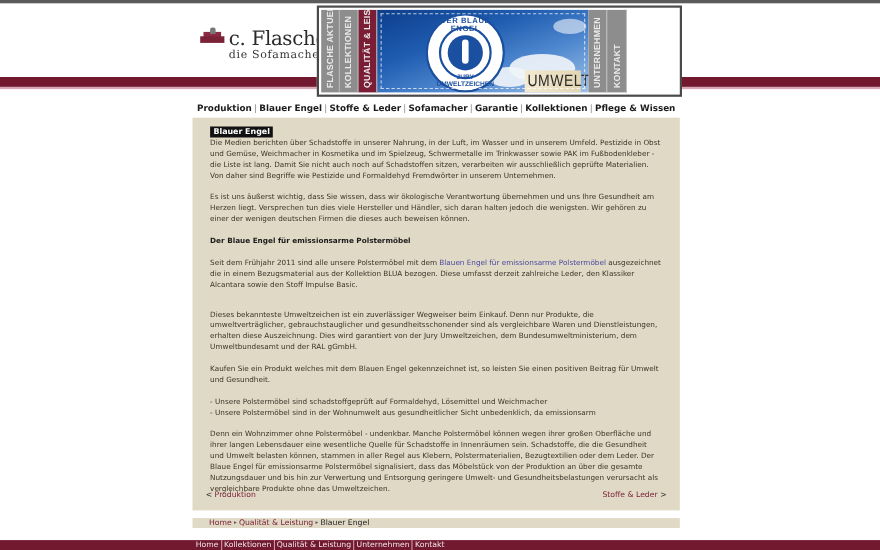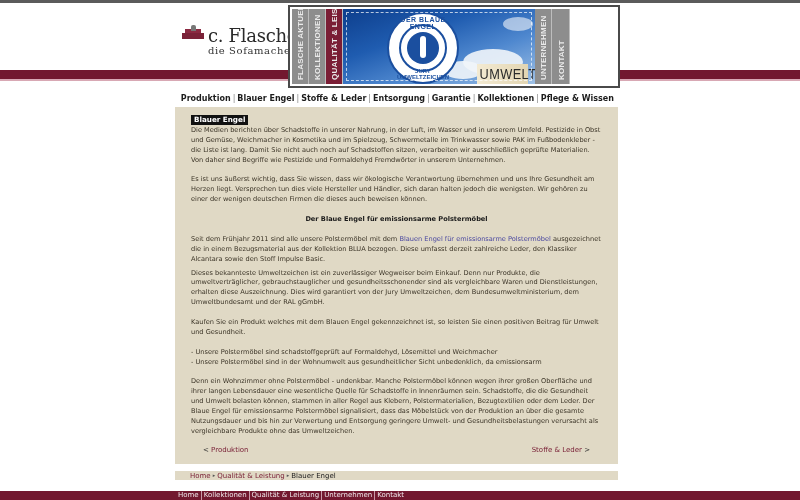--- a/index.html
+++ b/index.html
@@ -41,24 +41,24 @@
 
   
   .subnav { position: absolute; right: 184px; top: 94px; font-family: "DejaVu Sans", sans-serif; font-size: 8px; font-weight: bold; color: #1c1c1c; white-space: nowrap; display: flex; }
   .subnav a { color: #1c1c1c; text-decoration: none; padding: 0 2px; }
   .subnav .sep { color: #888; padding: 0 0; font-weight: normal; }
 
   
   .content { position: absolute; left: 175px; top: 107px; width: 443px; height: 357px; background: #e0d9c5; padding: 8px 16px 0 16px; font-family: "DejaVu Sans", sans-serif; font-size: 6.6px; line-height: 9.9px; color: #3b3427; }
   .content-title { display: inline-block; background: #111111; color: #ffffff; font-weight: bold; font-size: 7.2px; padding: 0 3px; line-height: 10px; }
   .content p { margin-bottom: 9.9px; }
-  .content .h { font-weight: bold; color: #1a1a1a; text-align: center; }
+  .content .h { font-weight: bold; color: #1a1a1a; }
   .content a.inline-link { color: #4a48a0; text-decoration: none; }
-  .content p.nogap { margin-bottom: 4px; }
-  .pager { position: absolute; left: 0; bottom: 8px; width: 100%; padding: 0 28px; display: flex; justify-content: space-between; font-size: 7px; color: #333; }
+  .content p.nogap { margin-bottom: 17px; }
+  .pager { position: absolute; left: 0; bottom: 8px; width: 100%; padding: 0 12px; display: flex; justify-content: space-between; font-size: 7px; color: #333; }
   .pager a { color: #7a2238; text-decoration: none; }
 
   
   .breadcrumb { position: absolute; left: 175px; top: 471px; width: 443px; height: 9px; background: #e0d9c5; font-family: "DejaVu Sans", sans-serif; font-size: 7px; line-height: 9px; padding-left: 15px; color: #222; white-space: nowrap; }
   .breadcrumb a { color: #7a2238; text-decoration: none; }
   .breadcrumb .arrow { color: #555; font-size: 5px; padding: 0 2px; vertical-align: 1px; }
 
   
   .footer { position: absolute; left: 0; top: 491px; width: 800px; height: 9px; background: #72182f; font-family: "DejaVu Sans", sans-serif; font-size: 7px; line-height: 9px; color: #f0e6ea; padding-left: 176px; white-space: nowrap; display: flex; }
   .footer a { color: #f0e6ea; text-decoration: none; padding: 0 2px; border-right: 1px solid #c99aa8; }
@@ -113,21 +113,21 @@
   </div>
 </div>
 
 <div class="subnav">
   <a href="#">Produktion</a>
     <span class="sep">|</span>
   <a href="#">Blauer Engel</a>
     <span class="sep">|</span>
   <a href="#">Stoffe &amp; Leder</a>
     <span class="sep">|</span>
-  <a href="#">Entsorgung</a>
+  <a href="#">Sofamacher</a>
     <span class="sep">|</span>
   <a href="#">Garantie</a>
     <span class="sep">|</span>
   <a href="#">Kollektionen</a>
     <span class="sep">|</span>
   <a href="#">Pflege &amp; Wissen</a>
 </div>
 
 <div class="content">
   <div class="content-title">Blauer Engel</div>

